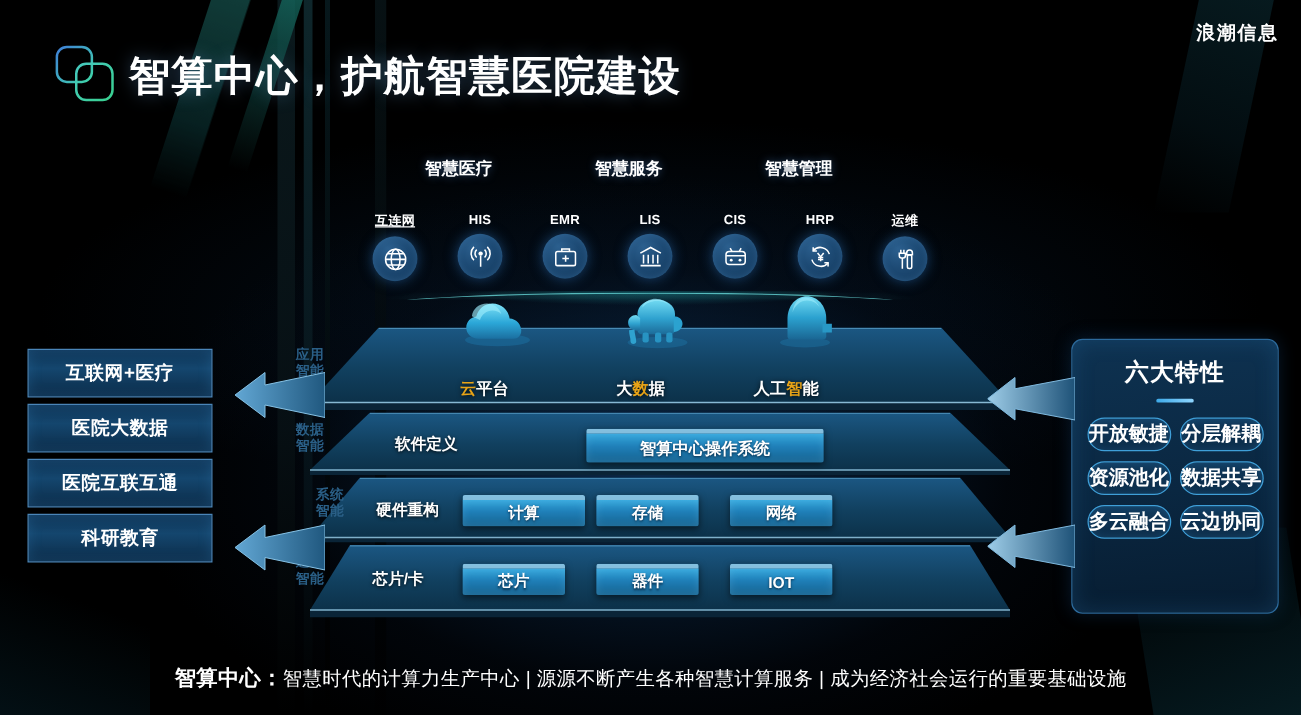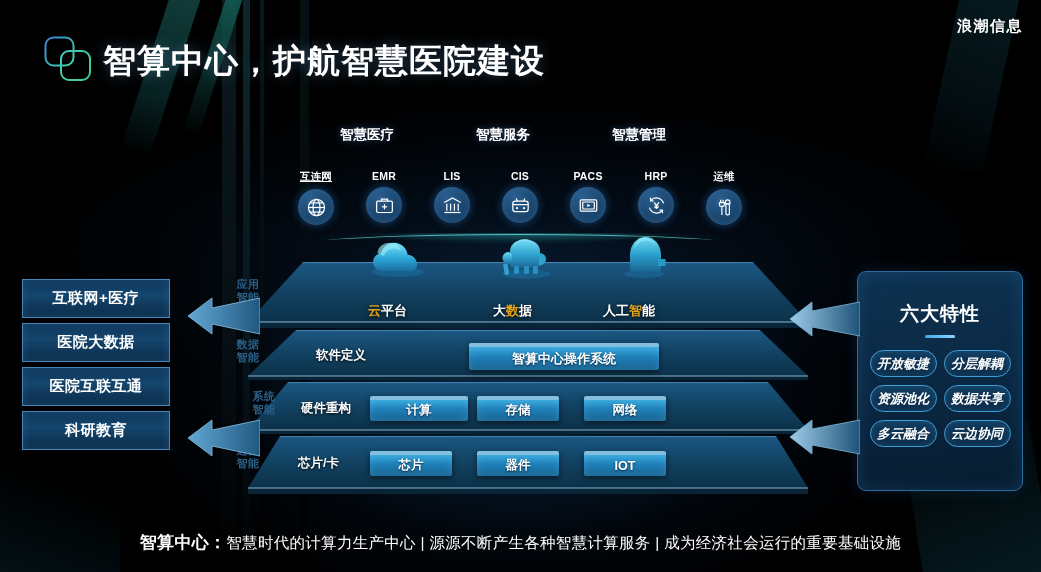--- a/index.html
+++ b/index.html
@@ -135,39 +135,38 @@
     font-size:15px; font-weight:bold; color:#fff; letter-spacing:.5px;
     box-shadow:inset 0 0 10px rgba(60,140,200,.25);
   }
 
   
   #right-panel{
     position:absolute; left:857px; top:271px; width:166px; height:220px;
     background:linear-gradient(175deg,#0e3251 0%,#0a2741 55%,#071c30 100%);
     border:1px solid #2c6a9c; border-radius:9px;
     box-shadow:inset 0 0 18px rgba(50,130,195,.22), 0 0 14px rgba(20,70,120,.35);
-    padding-top:29px;
+    padding-top:13px;
   }
   #panel-title{ text-align:center; font-size:19px; font-weight:bold; color:#fff; letter-spacing:1px; }
   #panel-divider{
     width:30px; height:3px; margin:8px auto 0;
     background:linear-gradient(90deg,#3da9e8,#8fd6ff); border-radius:2px;
   }
   #panel-pills{
     margin-top:12px; display:flex; flex-wrap:wrap; justify-content:center;
     gap:8px 7px; padding:0 9px;
   }
   .pill{
     width:67px; height:27px; border-radius:14px;
     border:1px solid #3f9fd8;
     background:linear-gradient(180deg,#10395c 0%,#0c2b47 100%);
     display:flex; align-items:center; justify-content:center;
-    font-size:13px; font-weight:bold; color:#fff;
+    font-size:16px; font-weight:bold; color:#fff;
     box-shadow:inset 0 0 8px rgba(60,150,215,.25);
-    font-style:italic;
   }
 
   
   #footer{ position:absolute; left:0; bottom:18px; width:100%; text-align:center; }
   #footer-line{ font-size:15.5px; color:#fff; white-space:nowrap; letter-spacing:.3px; }
   #footer-line b{ font-weight:bold; font-size:17px; }
 </style>
 </head>
 <body>
 
@@ -215,20 +214,33 @@
           <svg width="21" height="21" viewBox="0 0 24 24" fill="none" stroke="#fff" stroke-width="1.4">
             <circle cx="12" cy="12" r="9.2"></circle>
               <ellipse cx="12" cy="12" rx="4" ry="9.2"></ellipse>
             <line x1="2.8" y1="12" x2="21.2" y2="12"></line>
               <line x1="4.2" y1="6.8" x2="19.8" y2="6.8"></line>
             <line x1="4.2" y1="17.2" x2="19.8" y2="17.2"></line>
           </svg>
         </div>
       </div>
 
+      <div class="app">
+        <div class="app-lbl">HIS</div>
+        <div class="app-circ">
+          <svg width="21" height="21" viewBox="0 0 24 24" fill="none" stroke="#fff" stroke-width="1.4">
+            <circle cx="12" cy="9" r="2" fill="#fff" stroke="none"></circle>
+            <path d="M8.4 12.6a5 5 0 0 1 0-7.2"></path>
+              <path d="M15.6 5.4a5 5 0 0 1 0 7.2"></path>
+            <path d="M5.9 15.1a8.5 8.5 0 0 1 0-12.2"></path>
+              <path d="M18.1 2.9a8.5 8.5 0 0 1 0 12.2"></path>
+            <line x1="12" y1="11" x2="12" y2="21"></line>
+          </svg>
+        </div>
+      </div>
 
       <div class="app">
         <div class="app-lbl">EMR</div>
         <div class="app-circ">
           <svg width="21" height="21" viewBox="0 0 24 24" fill="none" stroke="#fff" stroke-width="1.4">
             <rect x="3" y="7" width="18" height="13" rx="1.6"></rect>
             <path d="M8.5 7V4.8h7V7"></path>
             <line x1="12" y1="10.5" x2="12" y2="16.5"></line>
               <line x1="9" y1="13.5" x2="15" y2="13.5"></line>
           </svg>
@@ -256,30 +268,20 @@
             <rect x="3.2" y="7" width="17.6" height="12" rx="3"></rect>
             <line x1="3.4" y1="11" x2="20.6" y2="11"></line>
             <line x1="7" y1="4" x2="8.6" y2="7"></line>
               <line x1="17" y1="4" x2="15.4" y2="7"></line>
             <circle cx="8" cy="15" r="1.3" fill="#fff" stroke="none"></circle>
             <circle cx="16" cy="15" r="1.3" fill="#fff" stroke="none"></circle>
           </svg>
         </div>
       </div>
 
-      <div class="app">
-        <div class="app-lbl">PACS</div>
-        <div class="app-circ">
-          <svg width="21" height="21" viewBox="0 0 24 24" fill="none" stroke="#fff" stroke-width="1.4">
-            <rect x="2.6" y="5.5" width="18.8" height="13" rx="1.4"></rect>
-            <rect x="5.4" y="8" width="13.2" height="8" rx="0.8"></rect>
-            <path d="M10.6 10.2 14.4 12l-3.8 1.8z" fill="#fff" stroke="none"></path>
-          </svg>
-        </div>
-      </div>
 
       <div class="app">
         <div class="app-lbl">HRP</div>
         <div class="app-circ">
           <svg width="21" height="21" viewBox="0 0 24 24" fill="none" stroke="#fff" stroke-width="1.4">
             <path d="M20 9.5A8.6 8.6 0 0 0 5.2 6.4"></path>
               <path d="M4 14.5A8.6 8.6 0 0 0 18.8 17.6"></path>
             <path d="M5.2 3.2v3.4h3.4"></path>
               <path d="M18.8 20.8v-3.4h-3.4"></path>
             <path d="M9.2 8.4 12 12l2.8-3.6"></path>

